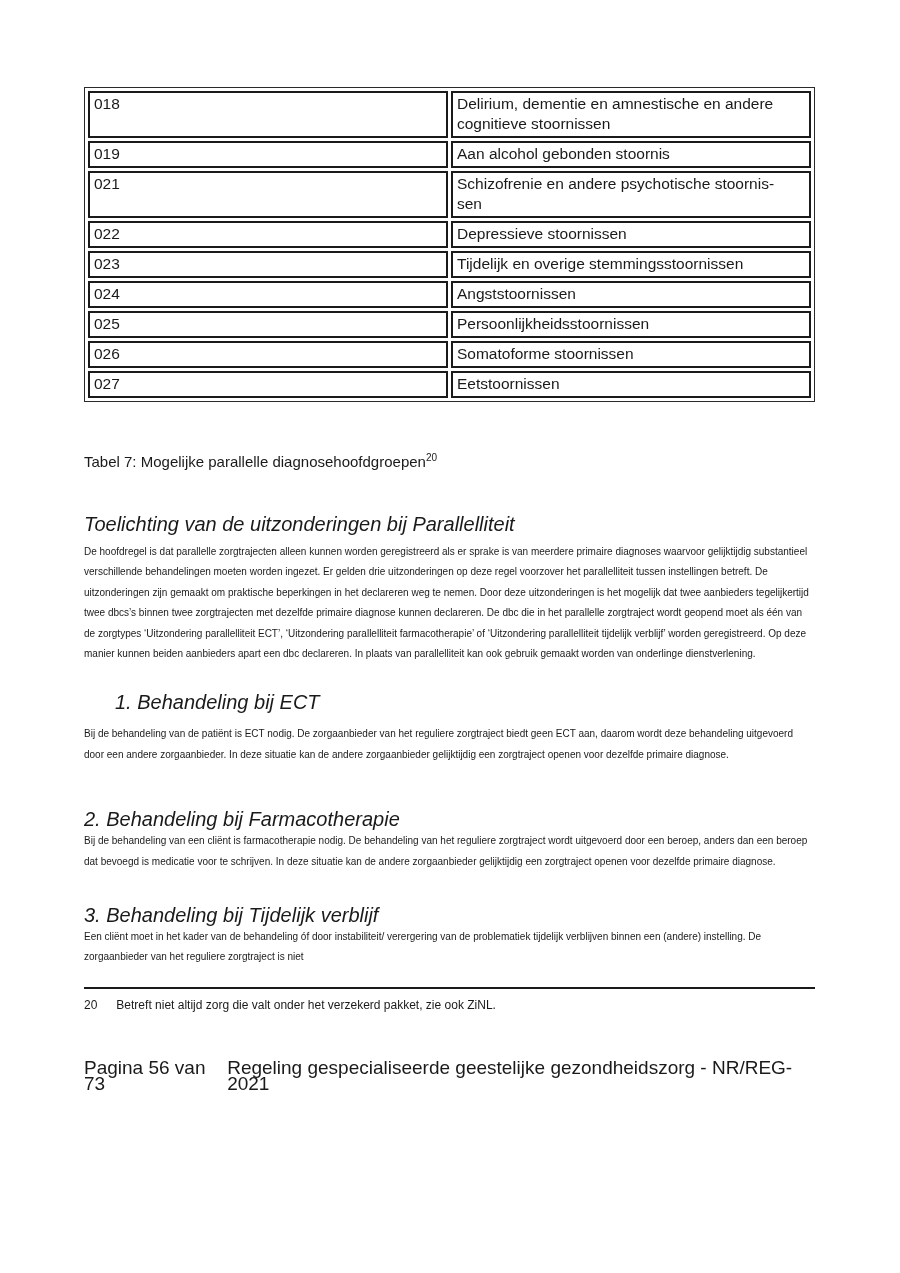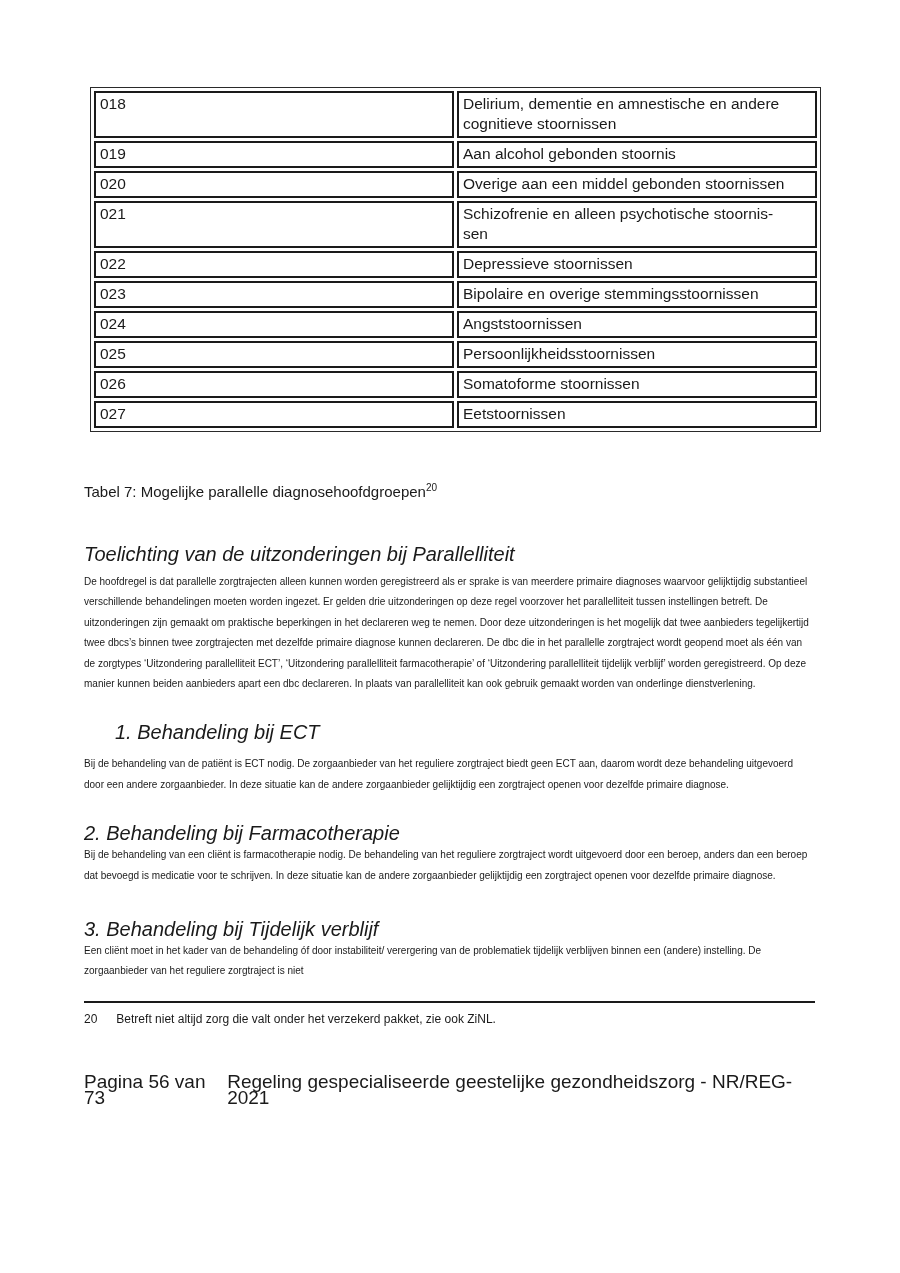--- a/index.html
+++ b/index.html
@@ -14,21 +14,21 @@
     overflow: hidden;
   }
 
   
   table.diag {
     width: 100%;
     table-layout: fixed;
     border-collapse: separate;
     border-spacing: 3px;
     border: 1px solid #2a2a2a;
-    margin: 0 0 50px 6px;
+    margin: 0 0 50px 0;
   }
   table.diag td {
     border: 2px solid #1a1a1a;
     padding: 1px 4px 2px 4px;
     font-size: 15.5px;
     line-height: 20px;
     vertical-align: top;
   }
   td.code-cell { width: 50%; }
   td.label-cell { white-space: pre-wrap; }
@@ -53,21 +53,21 @@
     line-height: 20px;
     margin: 0 0 8px 0;
   }
   .body-par {
     font-size: 10px;
     line-height: 20.4px;
     margin: 0;
   }
   .mb-intro { margin-bottom: 28px; }
   .h-ect { margin-bottom: 12px; margin-left: 31px; }
-  .mb-ect { margin-bottom: 28px; }
+  .mb-ect { margin-bottom: 44px; }
   .h-tight { margin-bottom: 2px; font-style: italic; }
   .mb-farmaco { margin-bottom: 33px; }
   .mb-verblijf { margin-bottom: 19px; }
 
   
   .footnote-rule {
     border: none;
     border-top: 2px solid #1a1a1a;
     margin: 0 0 9px 0;
   }
@@ -97,35 +97,31 @@
       <tr>
         <td class="code-cell">018</td>
         <td class="label-cell">Delirium, dementie en amnestische en andere
 cognitieve stoornissen</td>
       </tr>
       <tr>
         <td class="code-cell">019</td>
         <td class="label-cell">Aan alcohol gebonden stoornis</td>
       </tr>
       <tr>
-        <td class="code-cell">020</td>
-        <td class="label-cell">Overige aan een middel gebonden stoornissen</td>
-      </tr>
-      <tr>
         <td class="code-cell">021</td>
-        <td class="label-cell">Schizofrenie en alleen psychotische stoornis-
+        <td class="label-cell">Schizofrenie en andere psychotische stoornis-
 sen</td>
       </tr>
       <tr>
         <td class="code-cell">022</td>
         <td class="label-cell">Depressieve stoornissen</td>
       </tr>
       <tr>
         <td class="code-cell">023</td>
-        <td class="label-cell">Bipolaire en overige stemmingsstoornissen</td>
+        <td class="label-cell">Tijdelijk en overige stemmingsstoornissen</td>
       </tr>
       <tr>
         <td class="code-cell">024</td>
         <td class="label-cell">Angststoornissen</td>
       </tr>
       <tr>
         <td class="code-cell">025</td>
         <td class="label-cell">Persoonlijkheidsstoornissen</td>
       </tr>
       <tr>

